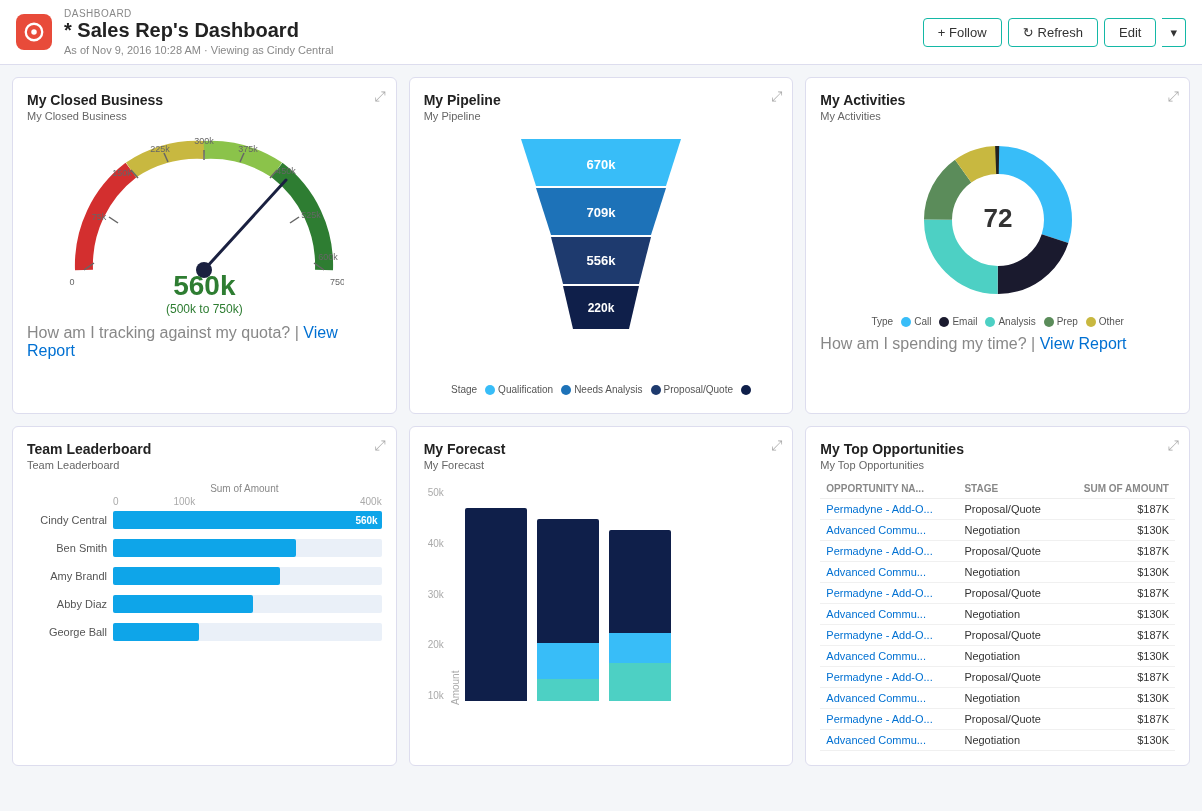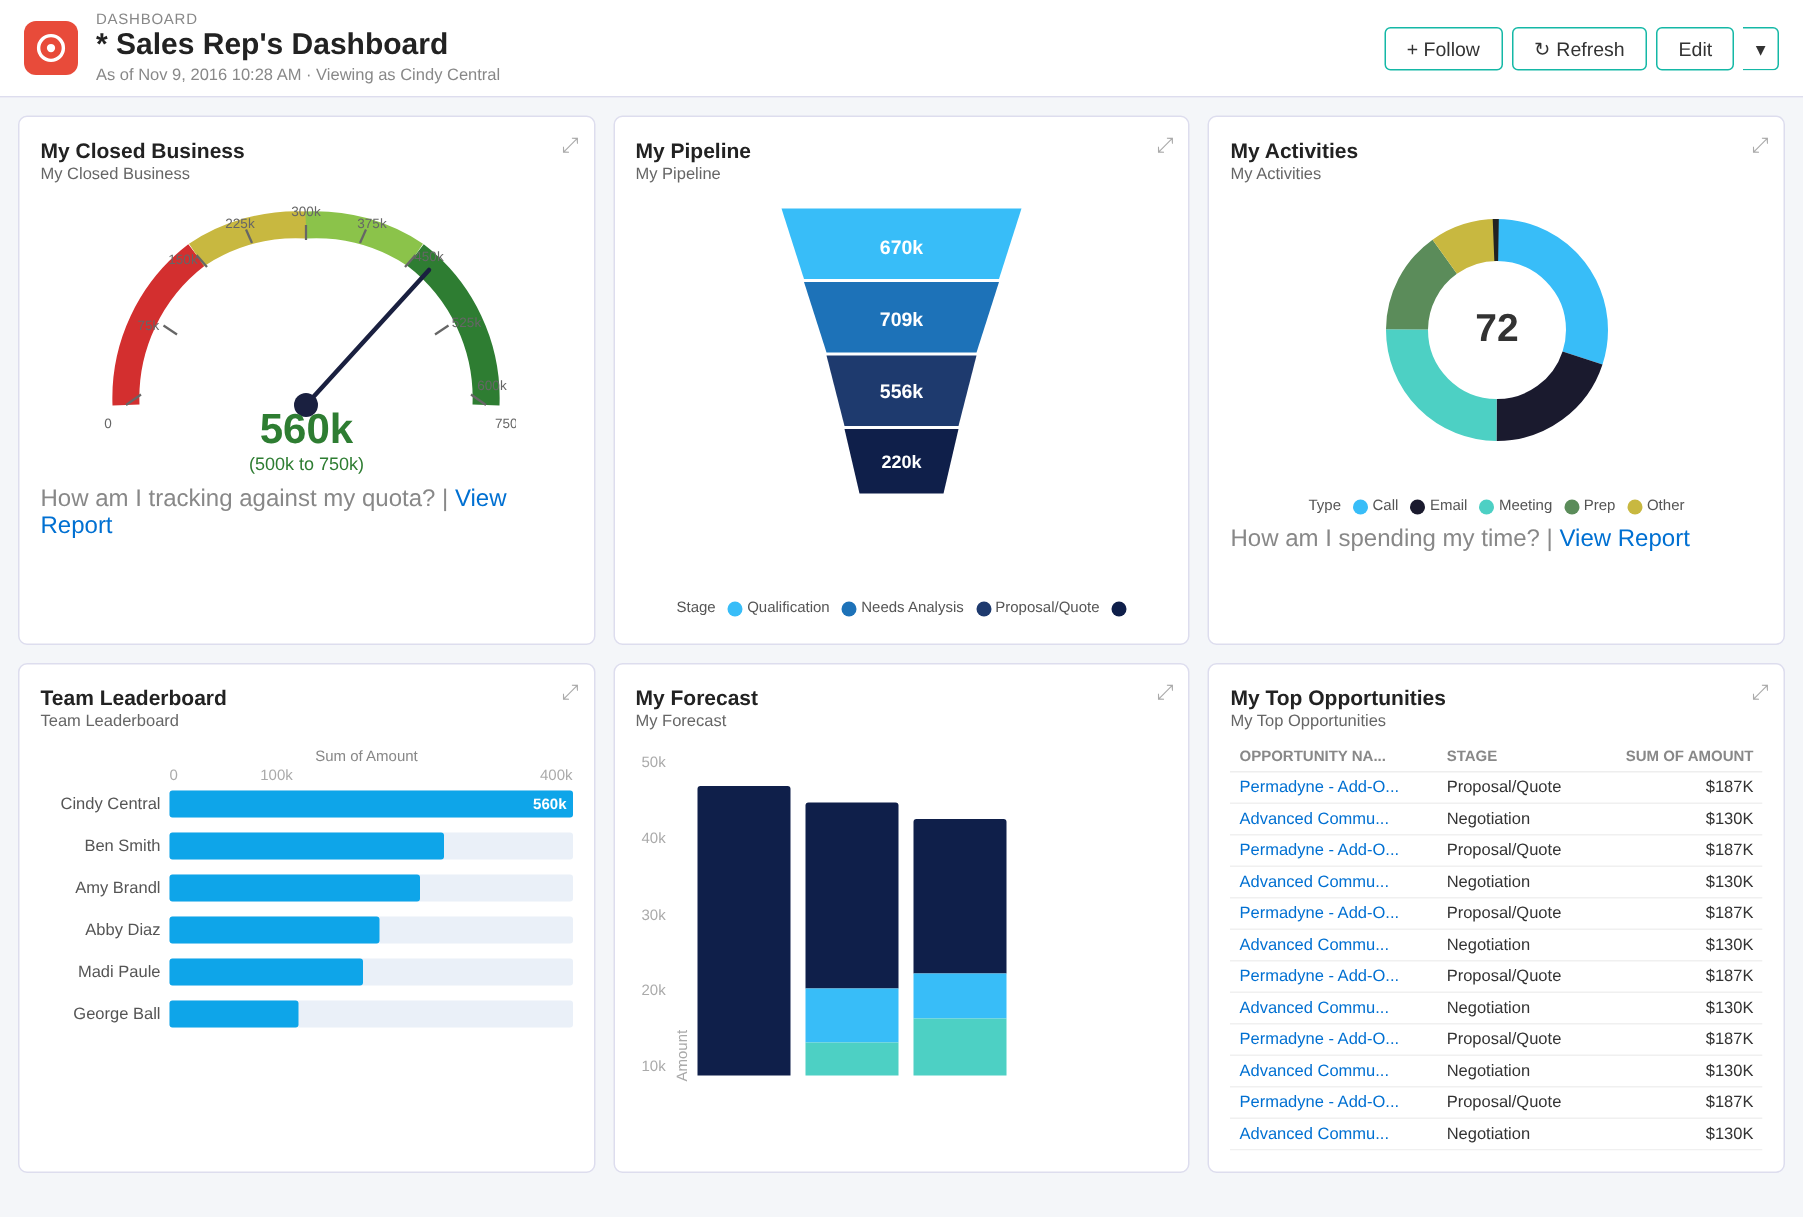--- a/index.html
+++ b/index.html
@@ -30,21 +30,21 @@
     .card-footer a { color: #0070d2; text-decoration: none; }
 
     
     .gauge-container { display: flex; flex-direction: column; align-items: center; padding: 0 10px; }
     .gauge-value { font-size: 28px; font-weight: 700; color: #2e7d32; margin-top: -20px; }
     .gauge-range { font-size: 12px; color: #2e7d32; }
     .gauge-svg { width: 100%; max-width: 280px; }
 
     
     .funnel-container { display: flex; flex-direction: column; align-items: center; padding: 4px 0; gap: 44px; }
-    .legend { display: flex; flex-wrap: wrap; gap: 8px; font-size: 10px; color: #555; margin-top: 22px; align-items: center; }
+    .legend { display: flex; flex-wrap: wrap; gap: 8px; font-size: 10px; color: #555; margin-top: 6px; align-items: center; }
     .legend-item { display: flex; align-items: center; gap: 3px; }
     .legend-dot { width: 10px; height: 10px; border-radius: 50%; }
 
     
     .donut-container { display: flex; flex-direction: column; align-items: center; }
 
     
     .bar-chart { padding: 4px 0; }
     .bar-row { display: flex; align-items: center; margin-bottom: 10px; gap: 6px; }
     .bar-name { width: 80px; text-align: right; font-size: 11px; color: #555; flex-shrink: 0; }
@@ -207,21 +207,21 @@
         <div class="legend-item">
           <div class="legend-dot" style="background:#38bdf8"></div>
           <span>Call</span>
         </div>
         <div class="legend-item">
           <div class="legend-dot" style="background:#1a1a2e"></div>
           <span>Email</span>
         </div>
         <div class="legend-item">
           <div class="legend-dot" style="background:#4dd0c4"></div>
-          <span>Meeting</span>
+          <span>Analysis</span>
         </div>
         <div class="legend-item">
           <div class="legend-dot" style="background:#5b8c5a"></div>
           <span>Prep</span>
         </div>
         <div class="legend-item">
           <div class="legend-dot" style="background:#c8b840"></div>
           <span>Other</span>
         </div>
       </div>
@@ -260,26 +260,20 @@
       <div class="bar-row">
         <div class="bar-name">Amy Brandl</div>
         <div class="bar-track">
           <div class="bar-fill" style="width:62%"></div>
         </div>
       </div>
       <div class="bar-row">
         <div class="bar-name">Abby Diaz</div>
         <div class="bar-track">
           <div class="bar-fill" style="width:52%"></div>
-        </div>
-      </div>
-      <div class="bar-row">
-        <div class="bar-name">Madi Paule</div>
-        <div class="bar-track">
-          <div class="bar-fill" style="width:48%"></div>
         </div>
       </div>
       <div class="bar-row">
         <div class="bar-name">George Ball</div>
         <div class="bar-track">
           <div class="bar-fill" style="width:32%"></div>
         </div>
       </div>
     </div>
   </div>

